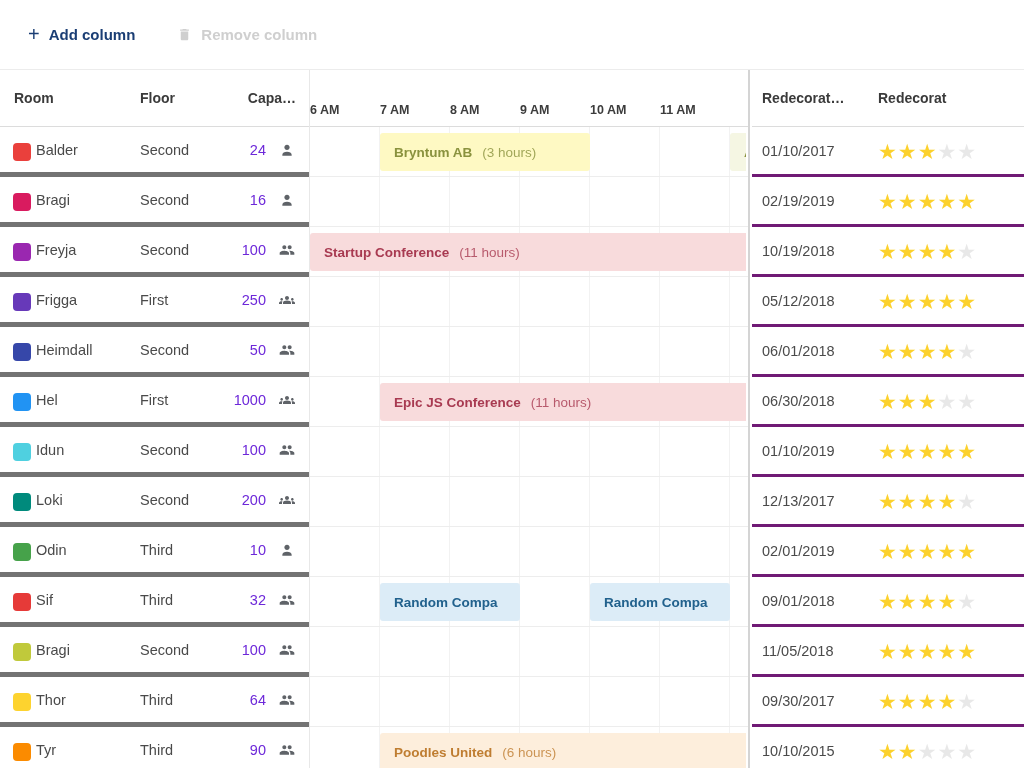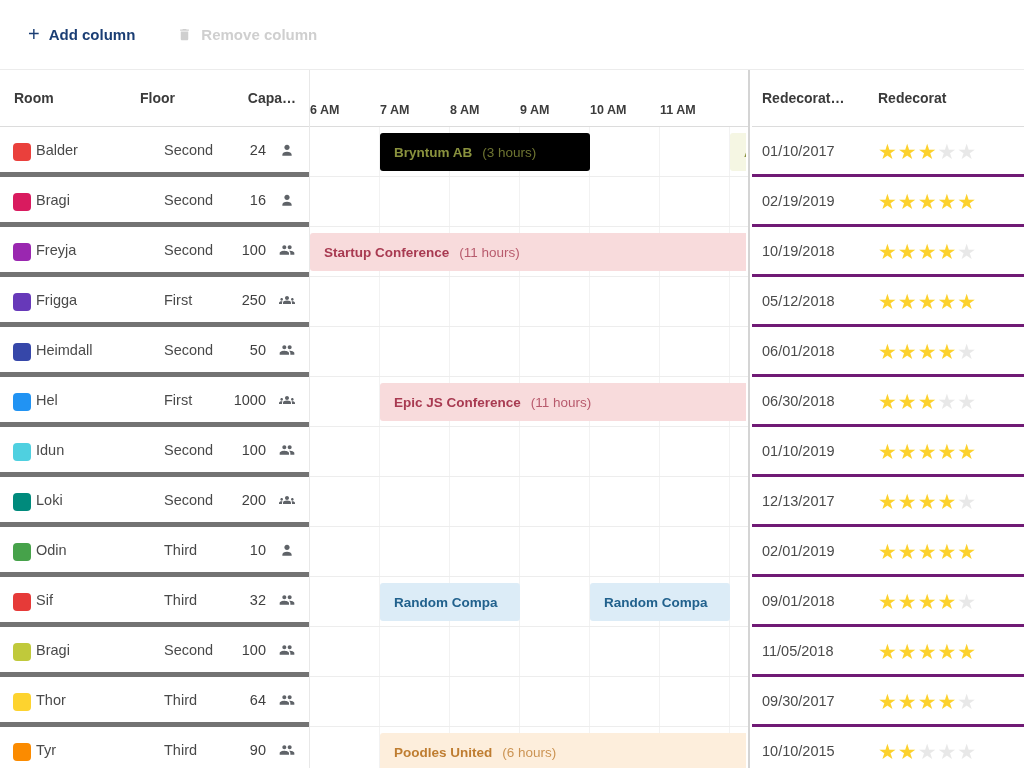--- a/index.html
+++ b/index.html
@@ -36,24 +36,24 @@
     color:#3c3c3c; padding-bottom:9px; cursor:pointer; }
 
   .body { height:641px; overflow:hidden; position:relative; }
 
   
   .lrow { height:50px; border-bottom:5px solid #737373; position:relative; cursor:pointer; }
   .swatch { position:absolute; left:13px; top:16px; width:18px; height:18px; border-radius:4px; }
   .rname { position:absolute; left:36px; top:50%; transform:translateY(-50%);
     font-size:14.5px; color:#4a4a4a; }
   .rfloor { position:absolute; left:140px; top:50%; transform:translateY(-50%);
-    font-size:14.5px; color:#4a4a4a;margin-left:24px; }
+    font-size:14.5px; color:#4a4a4a; }
   .rcap { position:absolute; right:11px; top:0; height:100%; display:flex;
     align-items:center; justify-content:flex-end; gap:10px; }
-  .rcap .num { font-size:14.5px; color:#404040; }
+  .rcap .num { font-size:14.5px; color:#6d28d9; }
   .cap-icon { width:22px; display:flex; justify-content:center; color:#5f6368; }
   .cap-icon svg { fill:currentColor; display:block; }
 
   
   .trow { height:50px; border-bottom:1px solid #ededed; display:flex; }
   .tcell { width:70px; height:100%; border-right:1px solid #f2f2f2; cursor:pointer; }
   .events { position:absolute; left:0; top:0; width:436px; height:100%; overflow:hidden; }
   .event { position:absolute; height:38px; border-radius:3px; display:flex; align-items:center;
     padding-left:14px; white-space:nowrap; overflow:hidden; font-size:13.5px; cursor:pointer; }
   .event .lbl { font-weight:700; }
@@ -376,21 +376,21 @@
             <div class="trow">
               <div class="tcell"></div>
               <div class="tcell"></div>
               <div class="tcell"></div>
               <div class="tcell"></div>
               <div class="tcell"></div>
               <div class="tcell"></div>
             </div>
           </div>
         <div class="events" id="events">
-            <div class="event" style="left: 70px; width: 210px; top: 6px; background: #000000; color: rgb(138, 146, 62);">
+            <div class="event" style="left: 70px; width: 210px; top: 6px; background: #fef9c3; color: rgb(138, 146, 62);">
               <span class="lbl">Bryntum AB</span>
               <span class="dur">(3 hours)</span>
             </div>
             <div class="event" style="left: 420px; width: 210px; top: 6px; background: rgb(245, 246, 227); color: rgb(138, 146, 62);">
               <span class="lbl">A</span>
             </div>
             <div class="event" style="left: 0px; width: 770px; top: 106px; background: rgb(248, 219, 220); color: rgb(168, 58, 81);">
               <span class="lbl">Startup Conference</span>
               <span class="dur">(11 hours)</span>
             </div>

